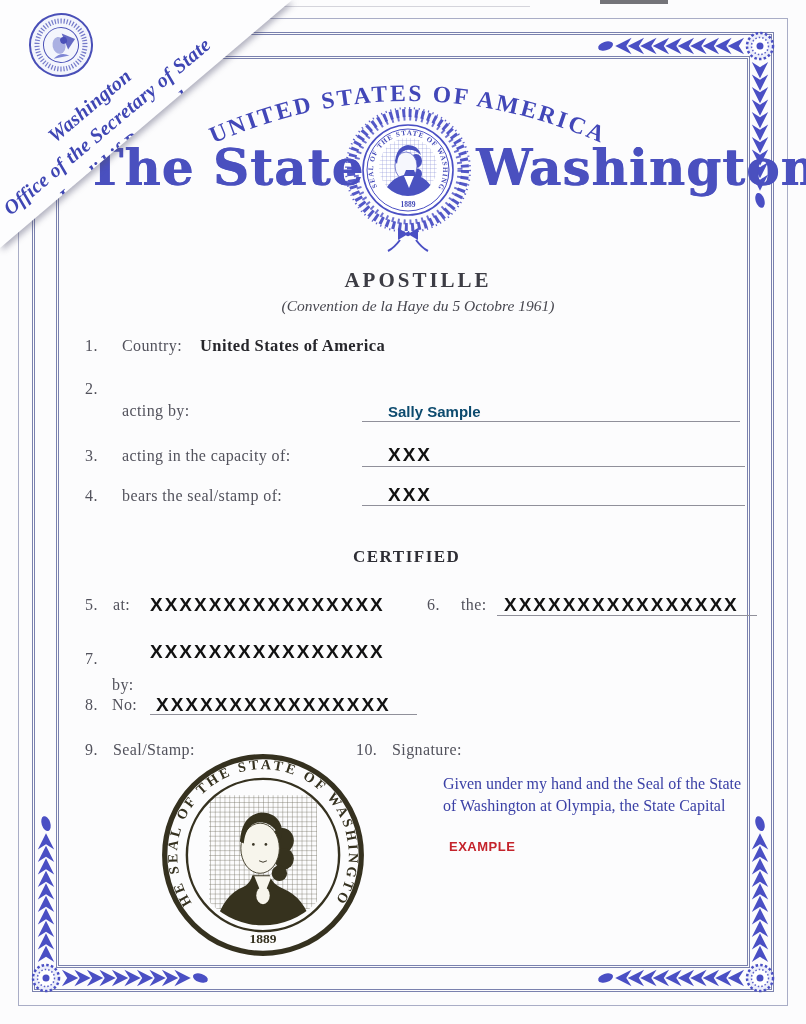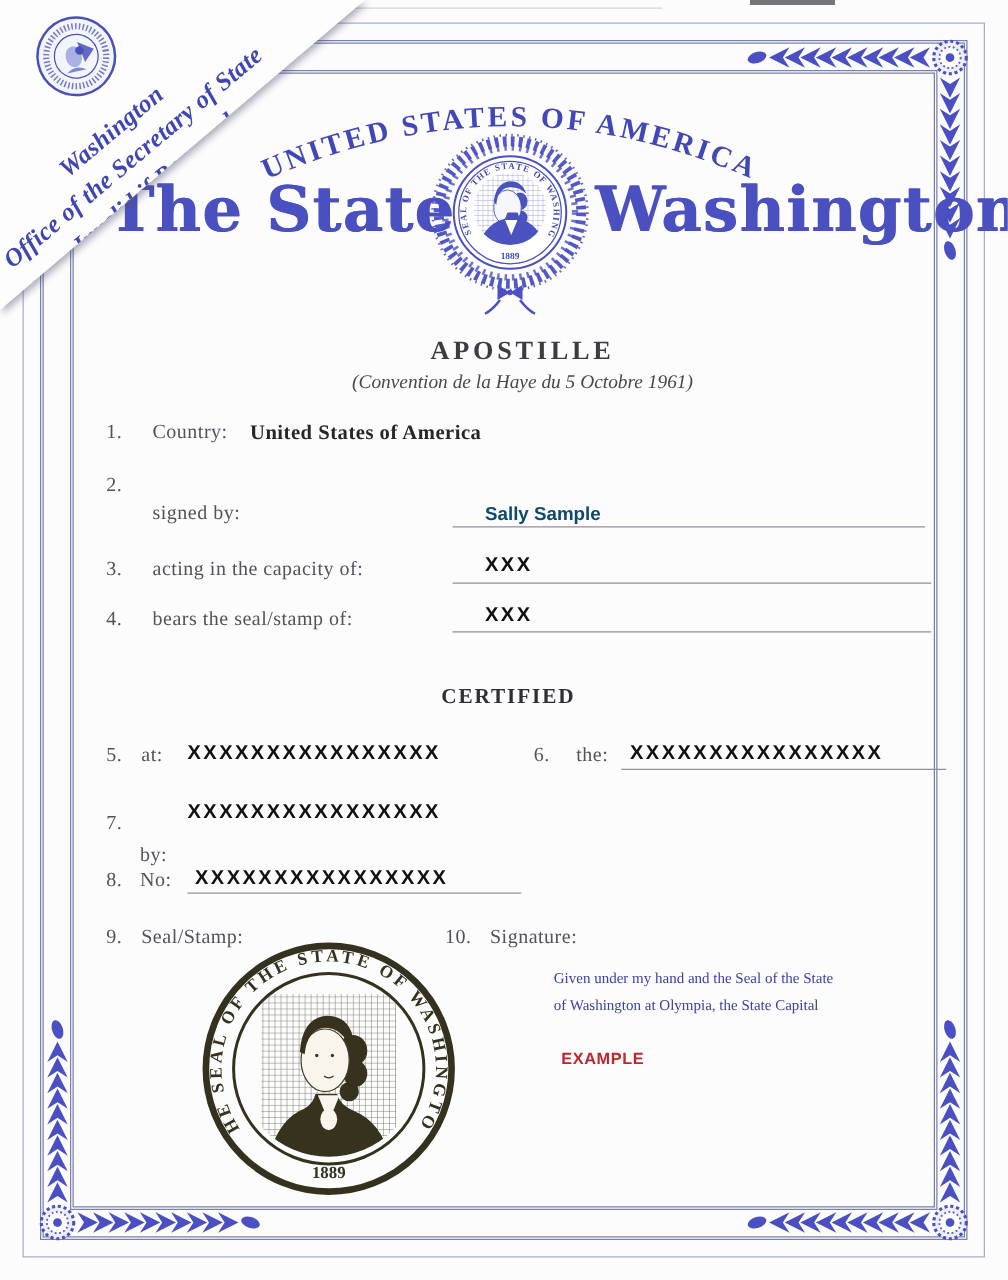--- a/index.html
+++ b/index.html
@@ -27,24 +27,24 @@
   .apo-title{position:absolute;left:0;width:836px;text-align:center;font-weight:bold;
              font-size:21px;letter-spacing:3px;color:#3c3c44;}
   .apo-sub{position:absolute;left:0;width:836px;text-align:center;font-style:italic;
            font-size:15.5px;color:#47474f;}
   
   .it{position:absolute;font-size:16px;color:#52525c;letter-spacing:.4px;}
   .val-serif{position:absolute;font-weight:bold;font-size:16.5px;color:#26262b;letter-spacing:.4px;}
   .val-sans{position:absolute;font-family:"Liberation Sans",sans-serif;font-weight:bold;
             font-size:15px;color:#0c4a6e;}
   .xval{position:absolute;font-family:"Liberation Sans",sans-serif;font-weight:bold;
-        font-size:16px;letter-spacing:2px;color:#111;}
+        font-size:19px;letter-spacing:2px;color:#111;}
   .uline{position:absolute;height:1px;background:#90909a;}
   .certified{position:absolute;font-weight:bold;font-size:17px;letter-spacing:1.5px;color:#2e2e35;}
-  .note{position:absolute;font-size:12px;color:#3b41a6;}
+  .note{position:absolute;font-size:16px;color:#3b41a6;}
   .example{position:absolute;font-family:"Liberation Sans",sans-serif;font-weight:bold;
            font-size:13px;letter-spacing:.5px;color:#c4232b;}
   .artifact{position:absolute;}
 </style>
 </head>
 <body>
 
 <svg width="0" height="0" style="position:absolute">
   <defs>
     <g id="garland" fill="#4a4fc4">
@@ -172,21 +172,21 @@
   </div>
 
   <div class="apo-title" style="top:268px">APOSTILLE</div>
   <div class="apo-sub" style="top:297px">(Convention de la Haye du 5 Octobre 1961)</div>
 
   <span class="it" style="left:85px;top:337px">1.</span>
   <span class="it" style="left:122px;top:337px">Country:</span>
   <span class="val-serif" style="left:200px;top:336px">United States of America</span>
 
   <span class="it" style="left:85px;top:380px">2.</span>
-  <span class="it" style="left:122px;top:402px">signed by:</span>
+  <span class="it" style="left:122px;top:402px">acting by:</span>
   <span class="val-sans" style="left:388px;top:403px">Sally Sample</span>
   <div class="uline" style="left:362px;top:421px;width:378px"></div>
 
   <span class="it" style="left:85px;top:447px">3.</span>
   <span class="it" style="left:122px;top:447px">acting in the capacity of:</span>
   <span class="xval" style="left:388px;top:444px">XXX</span>
   <div class="uline" style="left:362px;top:466px;width:383px"></div>
 
   <span class="it" style="left:85px;top:487px">4.</span>
   <span class="it" style="left:122px;top:487px">bears the seal/stamp of:</span>

